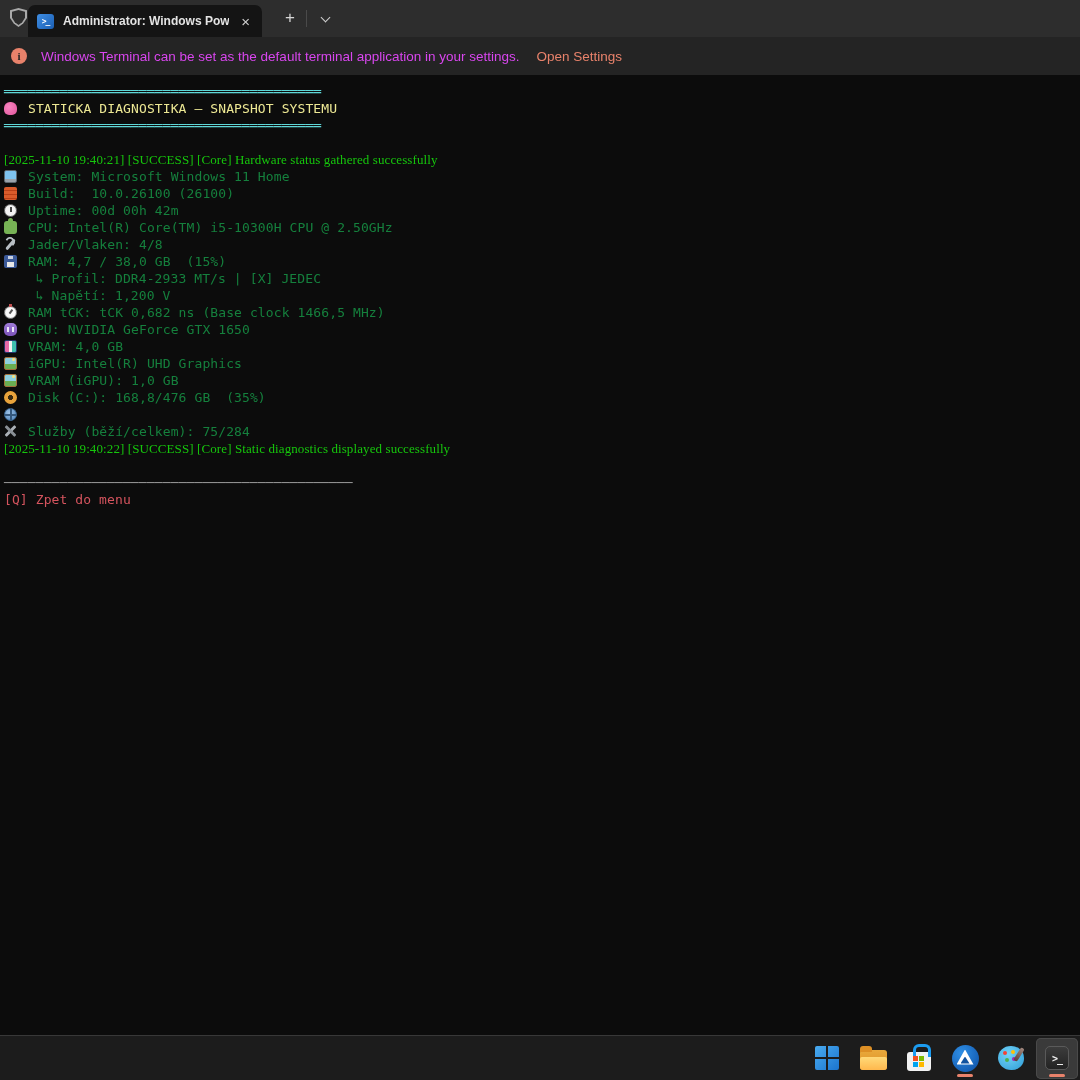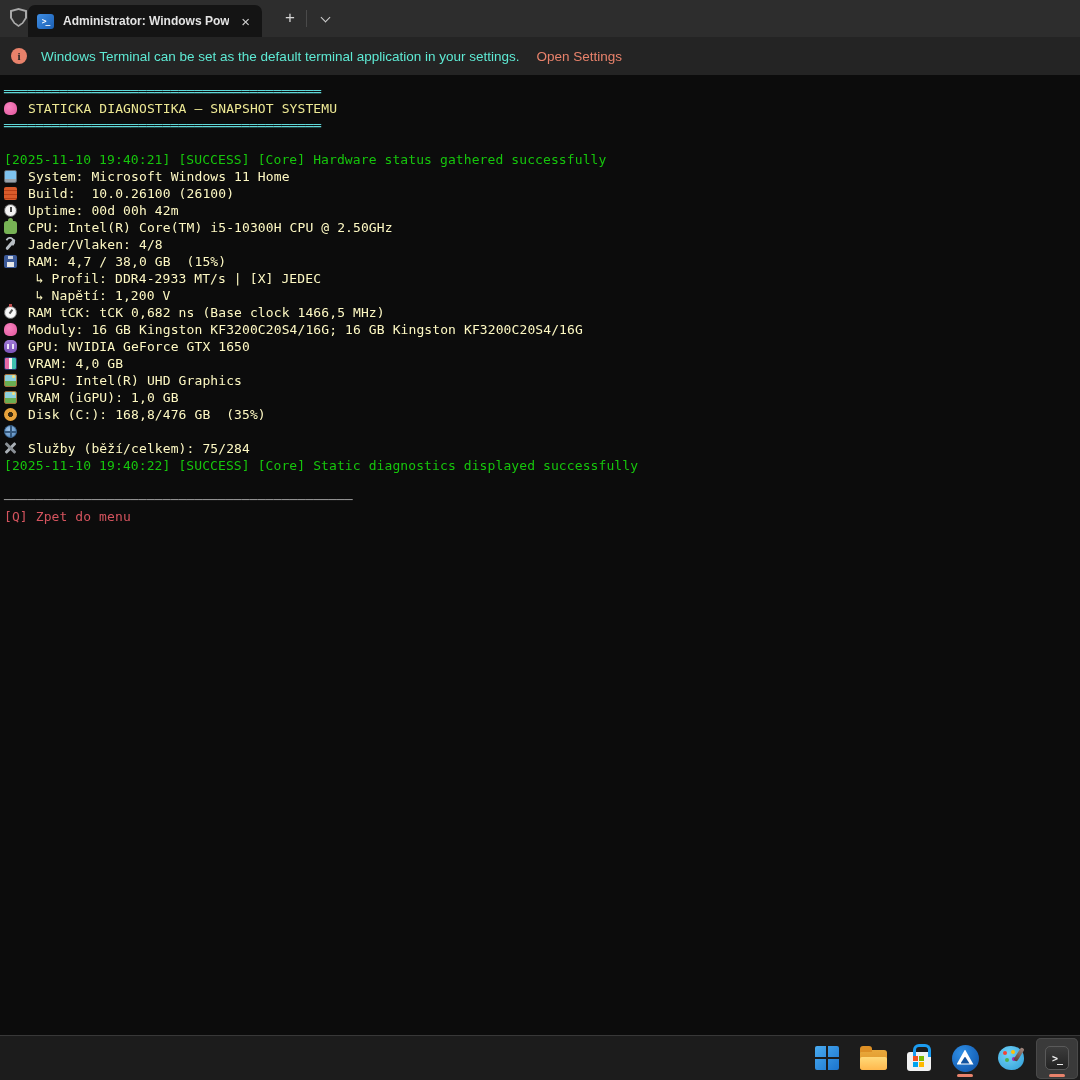--- a/index.html
+++ b/index.html
@@ -29,30 +29,30 @@
     align-items:center;justify-content:center;}
   .chev{width:7px;height:7px;border-right:1.6px solid #CFCFCF;border-bottom:1.6px solid #CFCFCF;
     transform:rotate(45deg);margin-top:-4px;}
 
   
   .banner{position:absolute;top:37px;left:0;width:1080px;height:38px;background:#242424;
     display:flex;align-items:center;padding-left:11px;}
   .info-icon{width:16px;height:16px;border-radius:50%;background:#E8826B;color:#242424;
     display:flex;align-items:center;justify-content:center;
     font:bold 11px "Liberation Serif",serif;flex:0 0 auto;}
-  .banner-text{color:#5eead4;font-size:13.5px;margin-left:14px;}
+  .banner-text{color:#d946ef;font-size:13.5px;margin-left:14px;}
   .banner-link{color:#E8826B;font-size:13.5px;margin-left:17px;cursor:default;text-align:right;}
 
   
   .terminal{position:absolute;top:75px;left:0;width:1080px;height:960px;background:#0C0C0C;
     padding:8px 0 0 4px;font-family:"DejaVu Sans Mono",monospace;font-size:13px;
     letter-spacing:0.1px;}
   .tl{height:17px;line-height:17px;white-space:pre;display:flex;align-items:center;}
   .ttext{white-space:pre;}
-  .c-white{color:#fef9c3;} .c-green{color:#16C60C;} .c-cyan{color:#5FD7D7;}
+  .c-white{color:#15803d;} .c-green{color:#16C60C;font-family:Liberation Serif, serif;} .c-cyan{color:#5FD7D7;}
   .c-yellow{color:#EDE894;text-align:center;} .c-red{color:#D5545E;} .c-gray{color:#909090;}
   .cursor{display:inline-block;width:2px;height:14px;background:#CCCCCC;margin-left:1px;}
 
   .ticon{display:inline-block;width:13px;height:13px;margin-right:11px;flex:0 0 auto;
     border-radius:3px;position:relative;}
   .icon-brain{background:radial-gradient(circle at 38% 38%,#F884C0,#E1559B);border-radius:6px 6px 5px 5px;}
   .icon-computer{background:linear-gradient(#7EC3EF 0 70%,#9AA3AB 70% 100%);border:1px solid #5B6770;border-radius:2px;}
   .icon-brick{background:repeating-linear-gradient(#D95B2B 0 3px,#B93F17 3px 4px);border-radius:2px;}
   .icon-clock{background:radial-gradient(circle,#F2F2F2 60%,#B8B8B8 100%);border-radius:50%;border:1px solid #777;}
   .icon-clock::after{content:"";position:absolute;left:5px;top:2px;width:1.5px;height:5px;background:#444;}
@@ -150,21 +150,20 @@
       <div class="tl"><span class="ttext c-green">[2025-11-10 19:40:21] [SUCCESS] [Core] Hardware status gathered successfully</span></div>
       <div class="tl"><span class="ticon icon-computer"></span><span class="ttext c-white">System: Microsoft Windows 11 Home</span></div>
       <div class="tl"><span class="ticon icon-brick"></span><span class="ttext c-white">Build:  10.0.26100 (26100)</span></div>
       <div class="tl"><span class="ticon icon-clock"></span><span class="ttext c-white">Uptime: 00d 00h 42m</span></div>
       <div class="tl"><span class="ticon icon-puzzle"></span><span class="ttext c-white">CPU: Intel(R) Core(TM) i5-10300H CPU @ 2.50GHz</span></div>
       <div class="tl"><span class="ticon icon-wrench"></span><span class="ttext c-white">Jader/Vlaken: 4/8</span></div>
       <div class="tl"><span class="ticon icon-floppy"></span><span class="ttext c-white">RAM: 4,7 / 38,0 GB  (15%)</span></div>
       <div class="tl"><span class="ttext c-white">    ↳ Profil: DDR4-2933 MT/s | [X] JEDEC</span></div>
       <div class="tl"><span class="ttext c-white">    ↳ Napětí: 1,200 V</span></div>
       <div class="tl"><span class="ticon icon-stopwatch"></span><span class="ttext c-white">RAM tCK: tCK 0,682 ns (Base clock 1466,5 MHz)</span></div>
-      <div class="tl"><span class="ticon icon-brain"></span><span class="ttext c-white">Moduly: 16 GB Kingston KF3200C20S4/16G; 16 GB Kingston KF3200C20S4/16G</span></div>
       <div class="tl"><span class="ticon icon-controller"></span><span class="ttext c-white">GPU: NVIDIA GeForce GTX 1650</span></div>
       <div class="tl"><span class="ticon icon-vram"></span><span class="ttext c-white">VRAM: 4,0 GB</span></div>
       <div class="tl"><span class="ticon icon-picture"></span><span class="ttext c-white">iGPU: Intel(R) UHD Graphics</span></div>
       <div class="tl"><span class="ticon icon-picture"></span><span class="ttext c-white">VRAM (iGPU): 1,0 GB</span></div>
       <div class="tl"><span class="ticon icon-disk"></span><span class="ttext c-white">Disk (C:): 168,8/476 GB  (35%)</span></div>
       <div class="tl"><span class="ticon icon-globe"></span></div>
       <div class="tl"><span class="ticon icon-tools"></span><span class="ttext c-white">Služby (běží/celkem): 75/284</span></div>
       <div class="tl"><span class="ttext c-green">[2025-11-10 19:40:22] [SUCCESS] [Core] Static diagnostics displayed successfully</span></div>
       <div class="tl"><span class="ttext c-white"> </span></div>
       <div class="tl"><span class="ttext c-gray">────────────────────────────────────────────</span></div>

